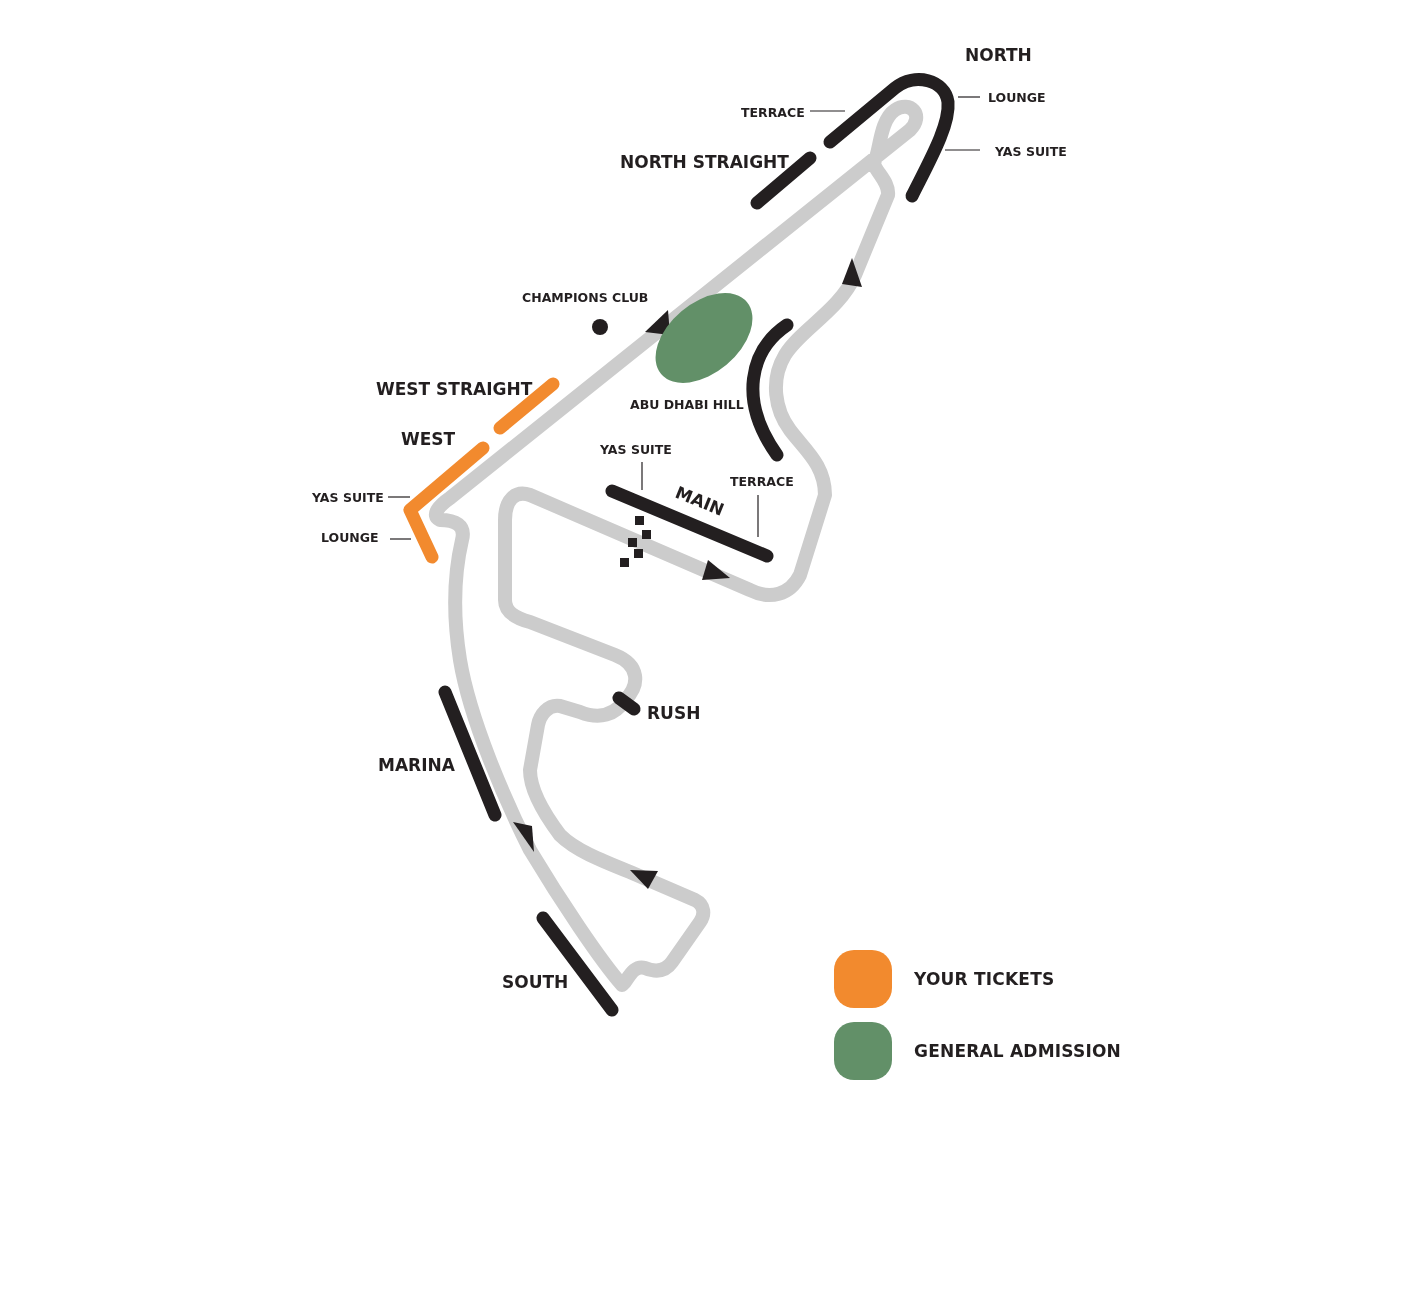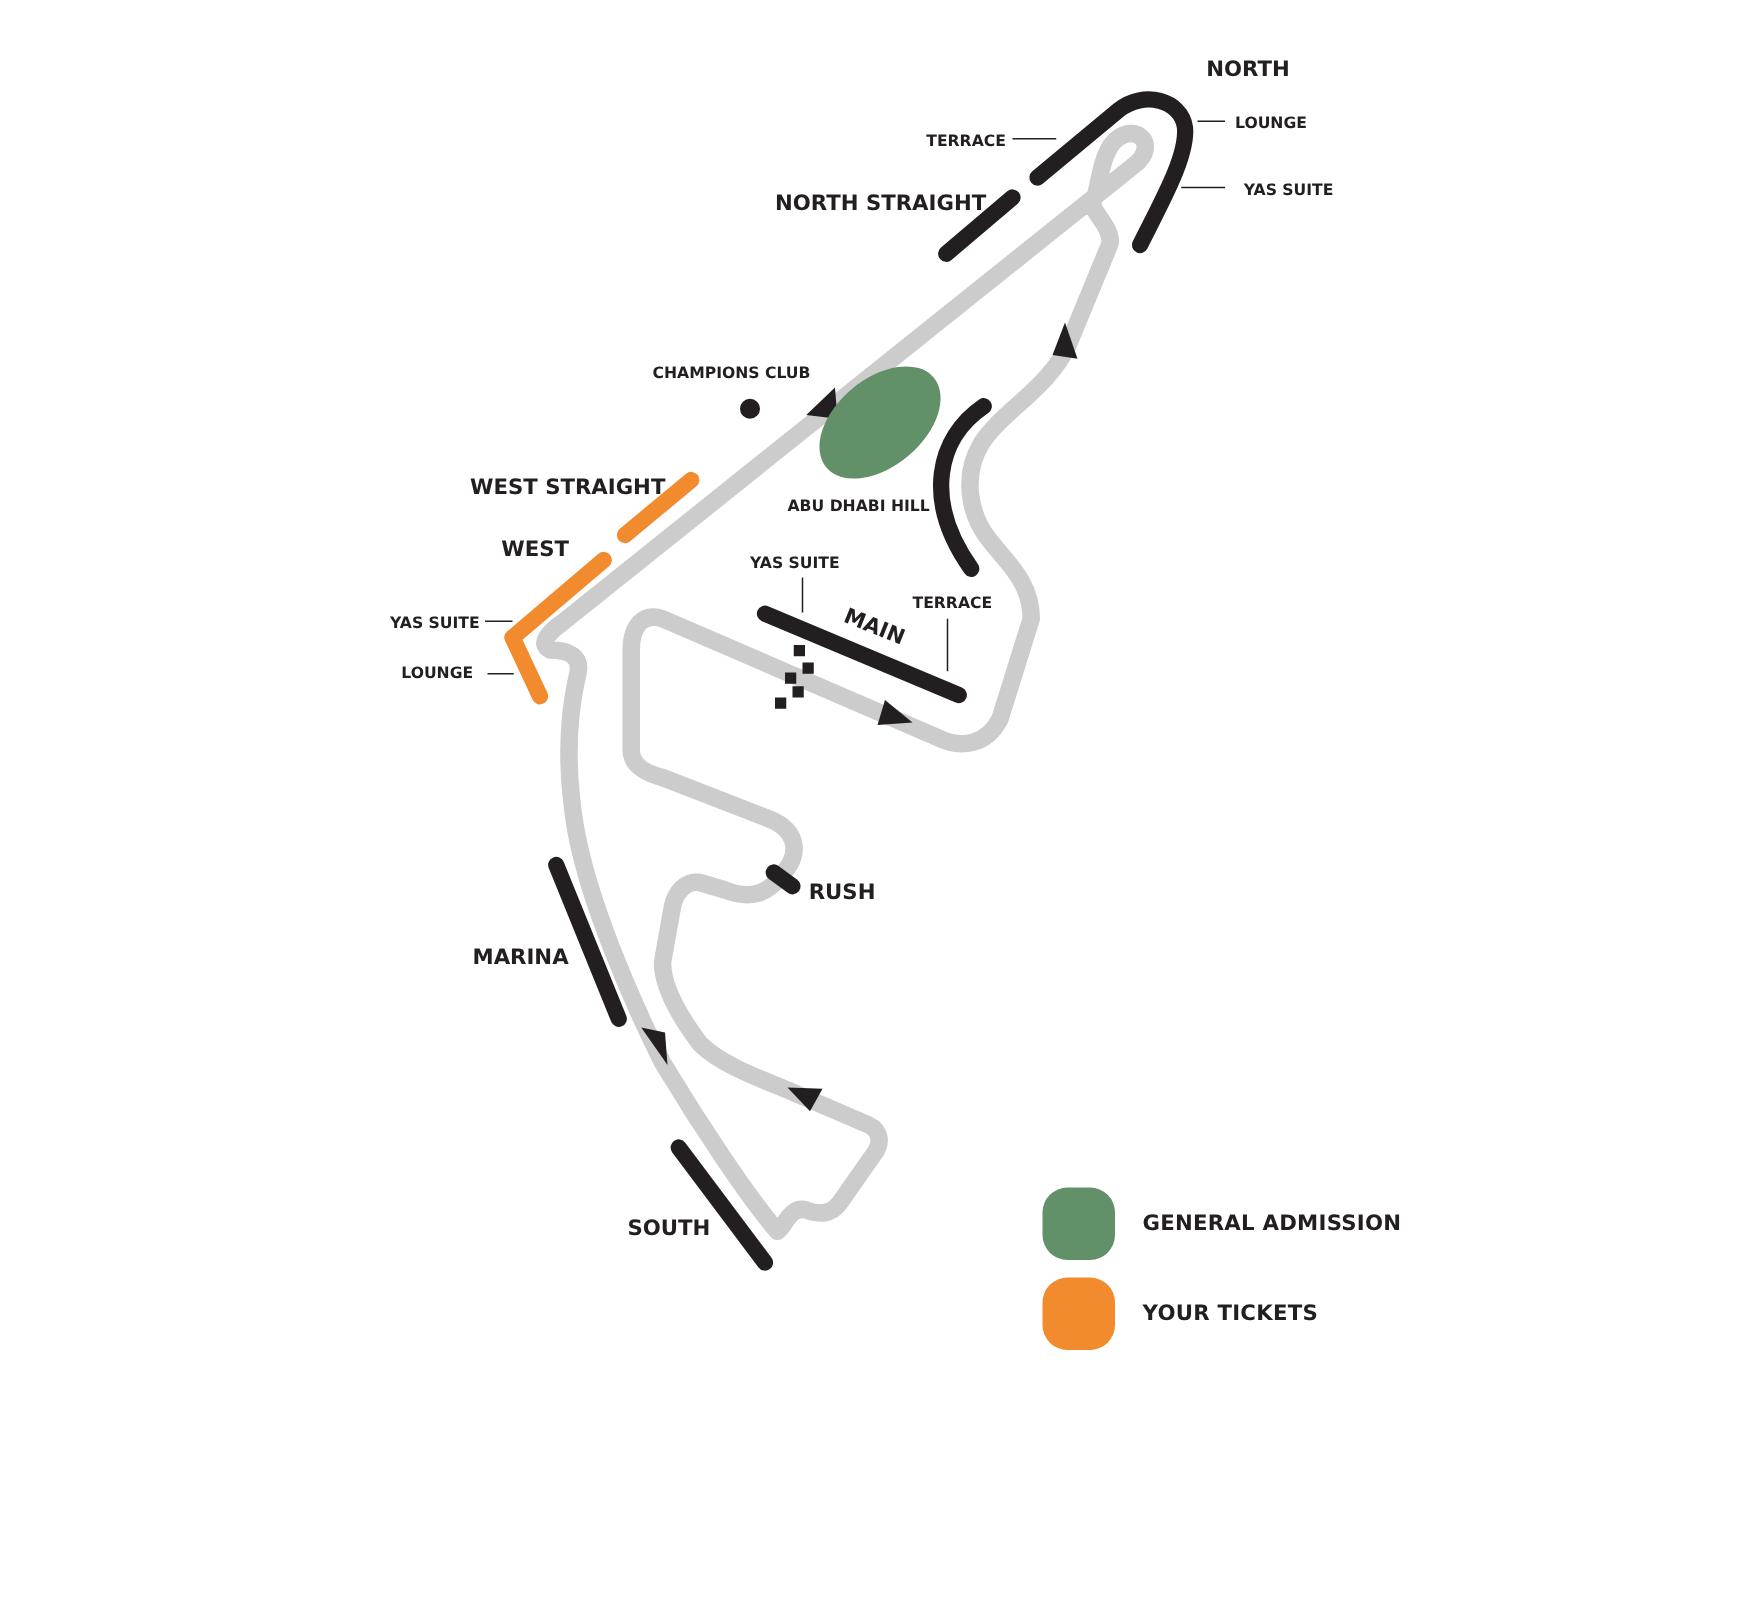--- a/index.html
+++ b/index.html
@@ -112,20 +112,20 @@
   <text class="lbl lbl-sm" x="600" y="454">YAS SUITE</text>
   <text class="lbl lbl-sm" x="730" y="486">TERRACE</text>
   <text class="lbl lbl-lg" x="674" y="497" transform="rotate(22 674 497)">MAIN</text>
   <text class="lbl lbl-lg" x="647" y="719">RUSH</text>
   <text class="lbl lbl-lg" x="378" y="771">MARINA</text>
   <text class="lbl lbl-lg" x="502" y="988">SOUTH</text>
 </svg>
 
 <div class="legend">
   <div class="legend-item">
+    <div class="swatch" style="background:#f28a2e"></div>
+    <span class="legend-label">YOUR TICKETS</span>
+  </div>
+  <div class="legend-item">
     <div class="swatch" style="background:#629068"></div>
     <span class="legend-label">GENERAL ADMISSION</span>
-  </div>
-  <div class="legend-item">
-    <div class="swatch" style="background:#f28a2e"></div>
-    <span class="legend-label">YOUR TICKETS</span>
   </div>
 </div>
 
 </body></html>

